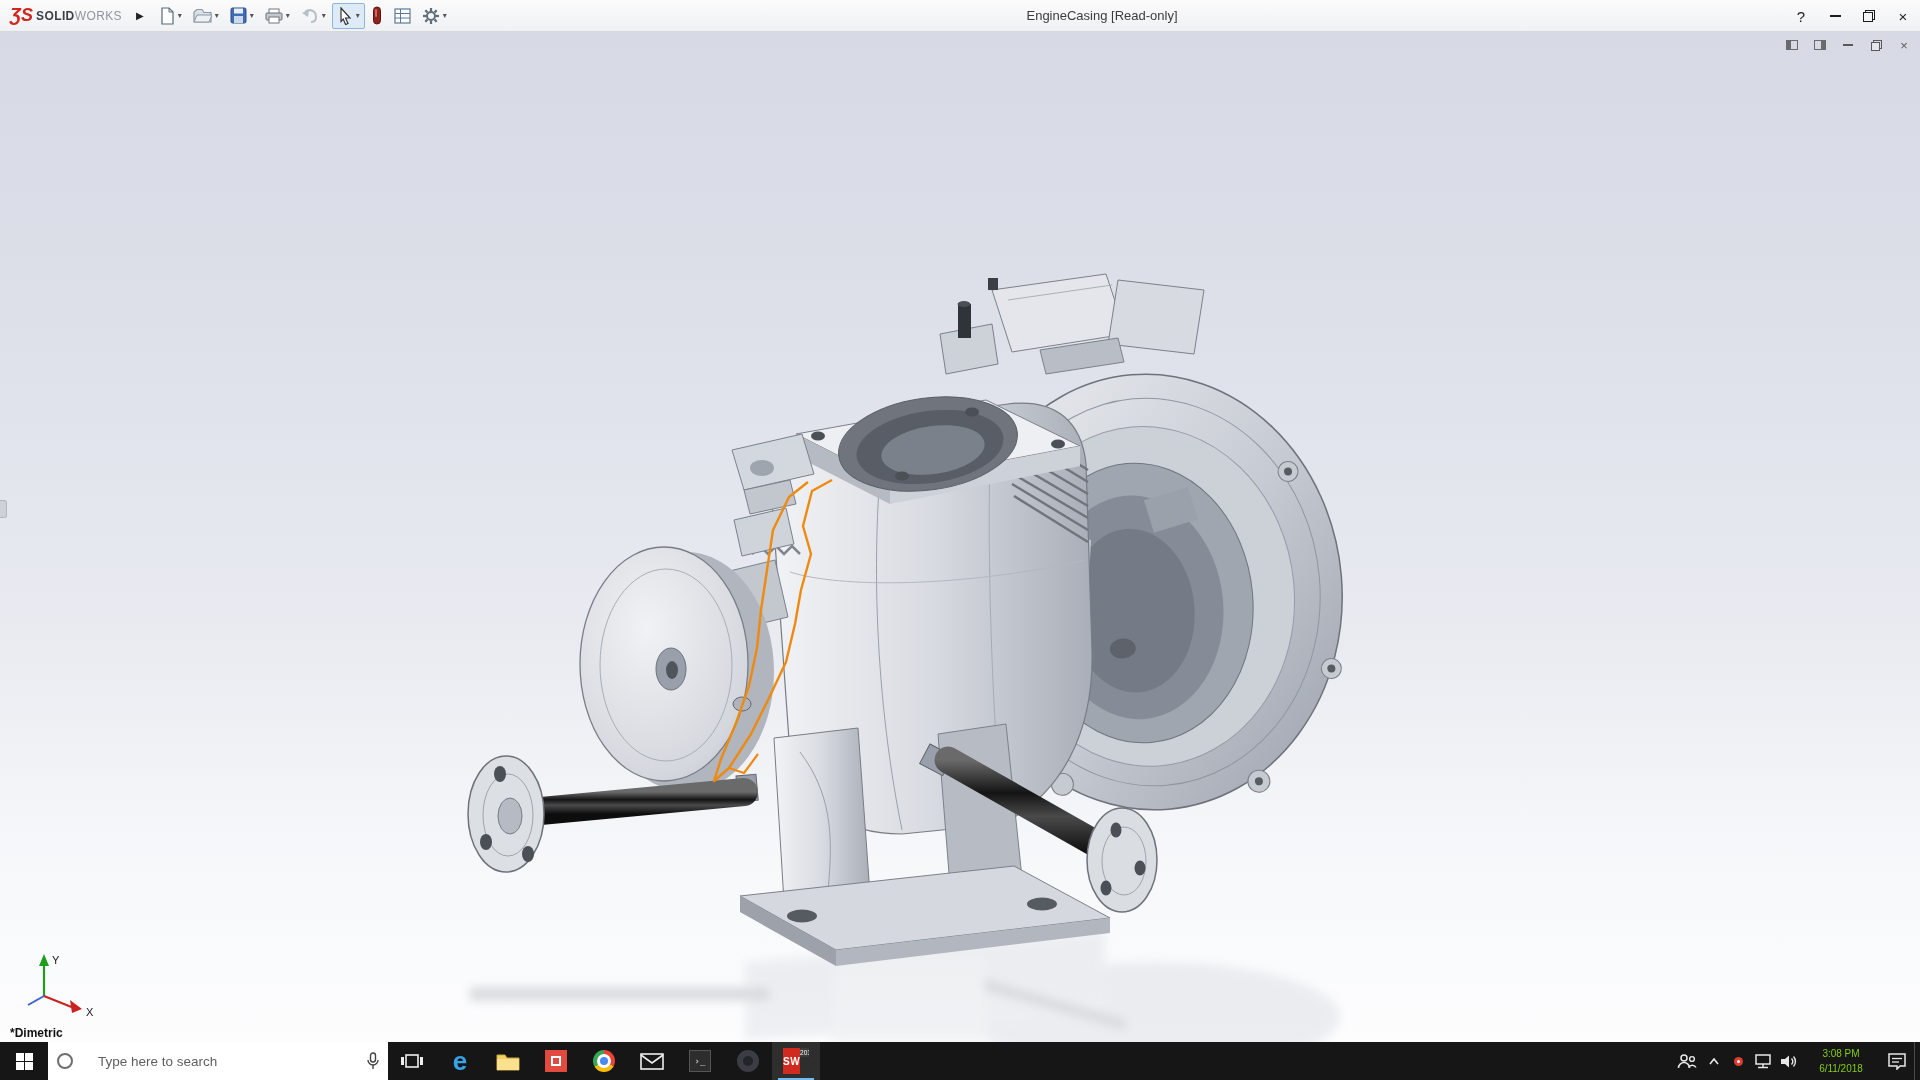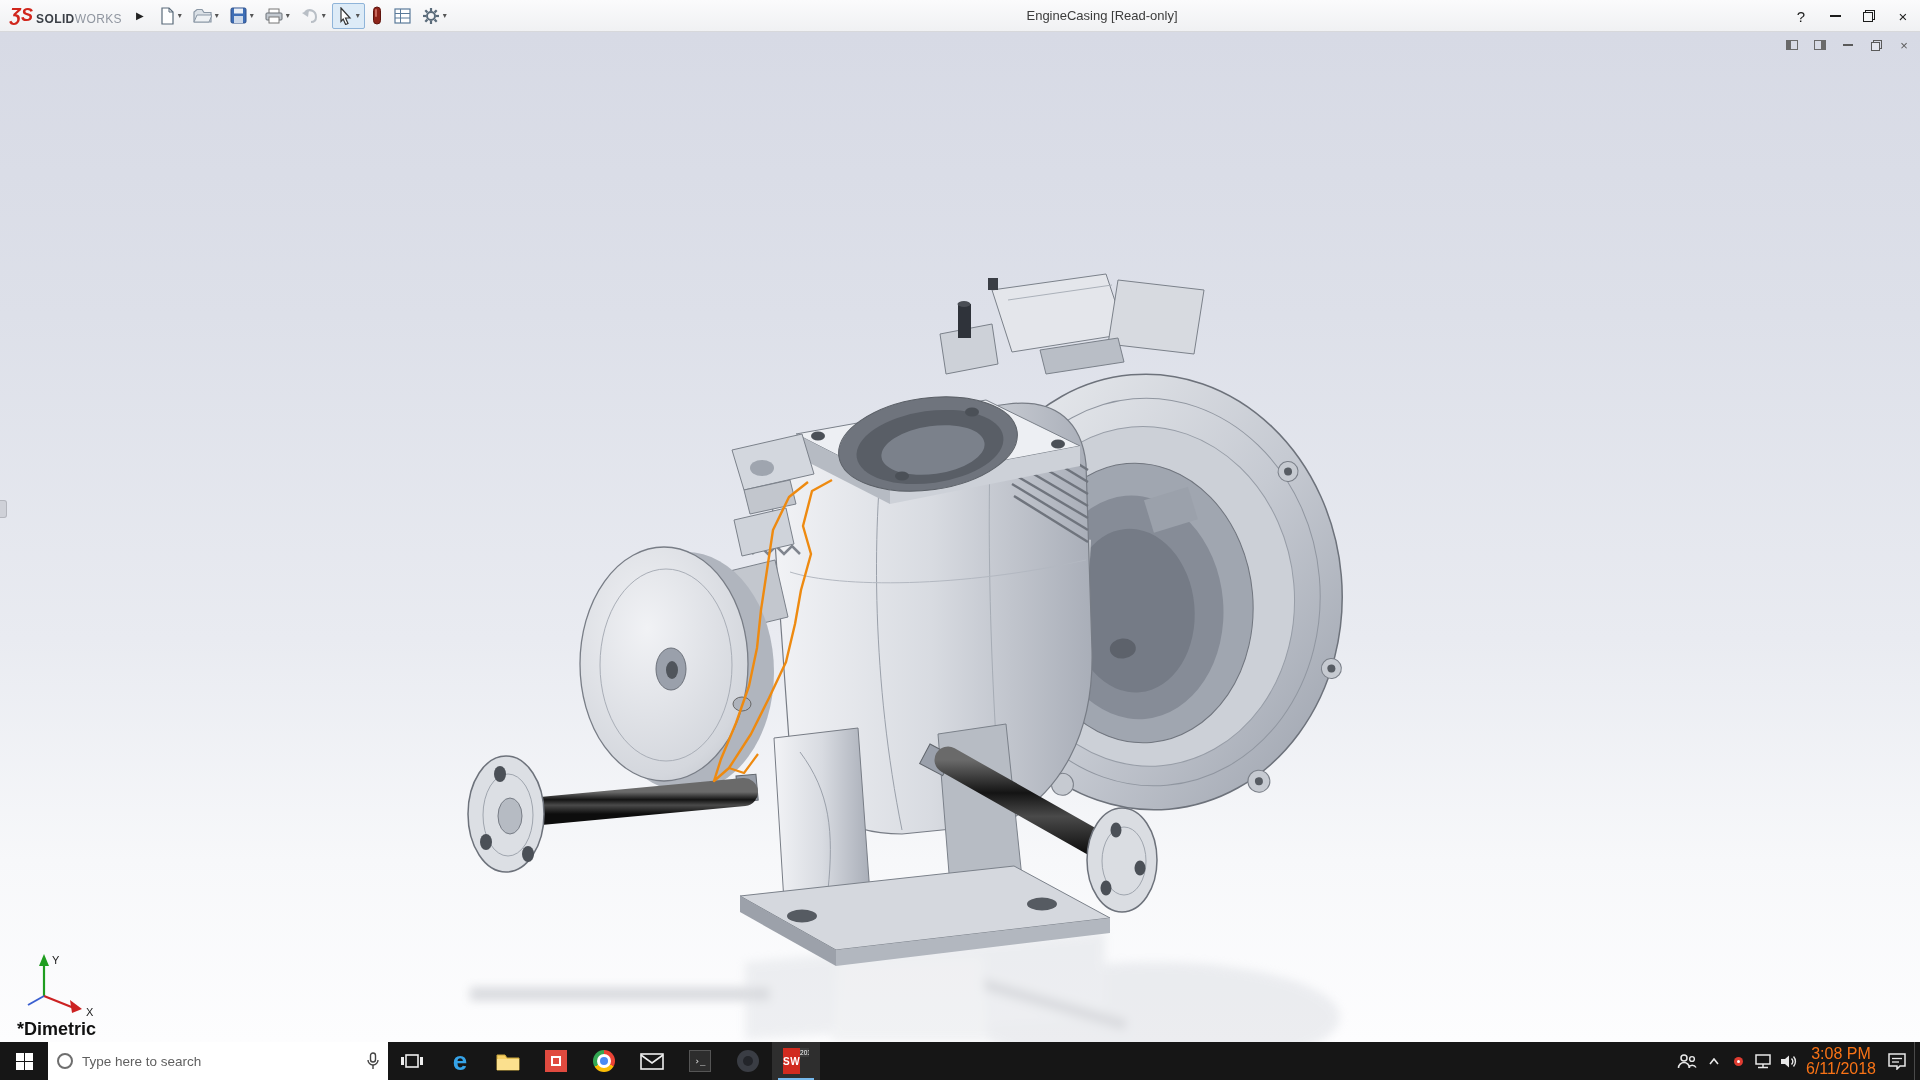--- a/index.html
+++ b/index.html
@@ -1,20 +1,20 @@
 <!DOCTYPE html>
 <html><head>
 <meta charset="utf-8">
 <style>
   *{margin:0;padding:0;box-sizing:border-box}
   html,body{width:1920px;height:1080px;overflow:hidden;font-family:"Liberation Sans",sans-serif;background:#000}
 
   
   .titlebar{position:absolute;top:0;left:0;right:0;height:32px;background:linear-gradient(#fbfbfc,#f0f1f3);border-bottom:1px solid #d7d8db;display:flex;align-items:center;z-index:30}
-  .logo{display:flex;align-items:flex-end;padding-left:10px;white-space:nowrap}
+  .logo{display:flex;align-items:center;padding-left:10px;white-space:nowrap}
   .logo-glyph{color:#d1261c;font-weight:bold;font-style:italic;font-size:18px;margin-right:3px}
   .logo-solid{font-weight:bold;color:#3a3f46;font-size:12px;letter-spacing:.4px}
   .logo-works{color:#9096a0;font-size:12px;letter-spacing:.4px}
   .flyout{font-size:10px;color:#222;margin:0 10px 0 14px;cursor:default}
   .toolbar{display:flex;align-items:center;gap:1px}
   .tool{display:flex;align-items:center;padding:3px 4px;border:1px solid transparent;border-radius:2px}
   .tool.sel{border:1px solid #8fb4d9;background:#ddebf7}
   .tool svg{display:block}
   .dd{font-size:8px;color:#555;margin-left:3px}
   .tb-title{position:absolute;left:1102px;transform:translateX(-50%);font-size:13px;color:#3c3c3c;white-space:nowrap}
@@ -31,47 +31,47 @@
   .doc-ctrls{position:absolute;top:5px;right:8px;display:flex;align-items:center;gap:12px;z-index:5}
   .doc-btn{display:flex;align-items:center;justify-content:center;width:16px;height:16px;color:#5a5a5a;font-size:13px}
   .pane{border:1.5px solid #6a6a6a;width:12px;height:10px;position:relative}
   .pane::before{content:"";position:absolute;top:0;bottom:0;width:4px;background:#6a6a6a}
   .pane.l::before{left:0}.pane.r::before{right:0}
   .d-min{width:10px;height:2px;background:#5a5a5a}
   .d-restore{position:relative;width:11px;height:11px}
   .d-restore::before{content:"";position:absolute;top:0;right:0;width:7px;height:7px;border:1.5px solid #5a5a5a}
   .d-restore::after{content:"";position:absolute;bottom:0;left:0;width:7px;height:7px;border:1.5px solid #5a5a5a;background:#e4e6ee}
   .edge-tab{position:absolute;left:0;top:468px;width:7px;height:18px;background:#cfd1d8;border:1px solid #b4b6bd;border-left:none;border-radius:0 3px 3px 0}
-  .view-label{position:absolute;left:17px;bottom:2px;font-size:18px;font-weight:bold;color:#111}
+  .view-label{position:absolute;left:10px;bottom:2px;font-size:12px;font-weight:bold;color:#111}
   .triad{position:absolute;left:8px;bottom:22px}
 
   
   .taskbar{position:absolute;bottom:0;left:0;right:0;height:38px;background:#161616;display:flex;align-items:stretch;z-index:40}
   .tb-btn{width:48px;display:flex;align-items:center;justify-content:center;position:relative}
   .tb-btn.start{width:48px}
-  .searchbox{width:340px;background:#fff;display:flex;align-items:center;padding:0 8px;gap:8px}
+  .searchbox{width:340px;background:#fff;display:flex;align-items:center;padding:0 8px;gap:24px}
   .searchbox input{flex:1;border:none;outline:none;font-family:"Liberation Sans",sans-serif;font-size:13.5px;color:#444;background:transparent}
   .searchbox input::placeholder{color:#5f5f5f}
   .edge-e{font-size:26px;font-weight:bold;color:#35a3e8;line-height:1}
   .chrome{width:22px;height:22px;border-radius:50%;background:conic-gradient(#ea4335 0 33%,#fbbc05 33% 66%,#34a853 66% 100%);position:relative}
   .chrome::before{content:"";position:absolute;inset:4px;border-radius:50%;background:#fff}
   .chrome::after{content:"";position:absolute;inset:7px;border-radius:50%;background:#4a8af4}
   .red-tile{width:22px;height:22px;background:#e04a3f;display:flex;align-items:center;justify-content:center}
   .red-tile span{width:10px;height:10px;border:2px solid #fff;display:block}
   .term{width:22px;height:22px;background:#2d2d2d;border:1px solid #555;color:#eee;font-size:9px;display:flex;align-items:center;justify-content:center;font-family:"DejaVu Sans Mono",monospace}
   .darkapp{width:22px;height:22px;border-radius:50%;background:#3a3d44;display:flex;align-items:center;justify-content:center}
   .darkapp i{width:10px;height:10px;border-radius:50%;background:#23252a;display:block}
   .sw-tile{width:26px;height:26px;display:flex;flex-direction:row;overflow:hidden}
   .sw-top{flex:1;background:#d12b1f;color:#fff;font-size:10px;font-weight:bold;display:flex;align-items:center;justify-content:center;letter-spacing:.5px}
   .sw-bot{height:9px;background:#3b3b3b;color:#fff;font-size:6.5px;display:flex;align-items:center;justify-content:center}
   .tb-btn.active{background:#2e2e2e}
   .tb-btn.active::after{content:"";position:absolute;left:6px;right:6px;bottom:0;height:2px;background:#76b9ed}
   .tray{margin-left:auto;display:flex;align-items:center}
   .tray-ic{display:flex;align-items:center;justify-content:center;height:38px}
-  .clockblock{width:78px;display:flex;flex-direction:column;align-items:center;justify-content:center;color:#f97316;font-size:16px;line-height:15px}
+  .clockblock{width:78px;display:flex;flex-direction:column;align-items:center;justify-content:center;color:#84cc16;font-size:10px;line-height:15px}
   .sliver{width:6px;height:38px;border-left:1px solid #4a4a4a}
   .reddot{width:9px;height:9px;border-radius:50%;background:#e03c31;position:relative}
   .reddot::after{content:"";position:absolute;inset:3px;border-radius:50%;background:#fff}
 </style>
 </head>
 <body>
 
 <div class="titlebar">
   <div class="logo">
     <span class="logo-glyph">ƷS</span>

